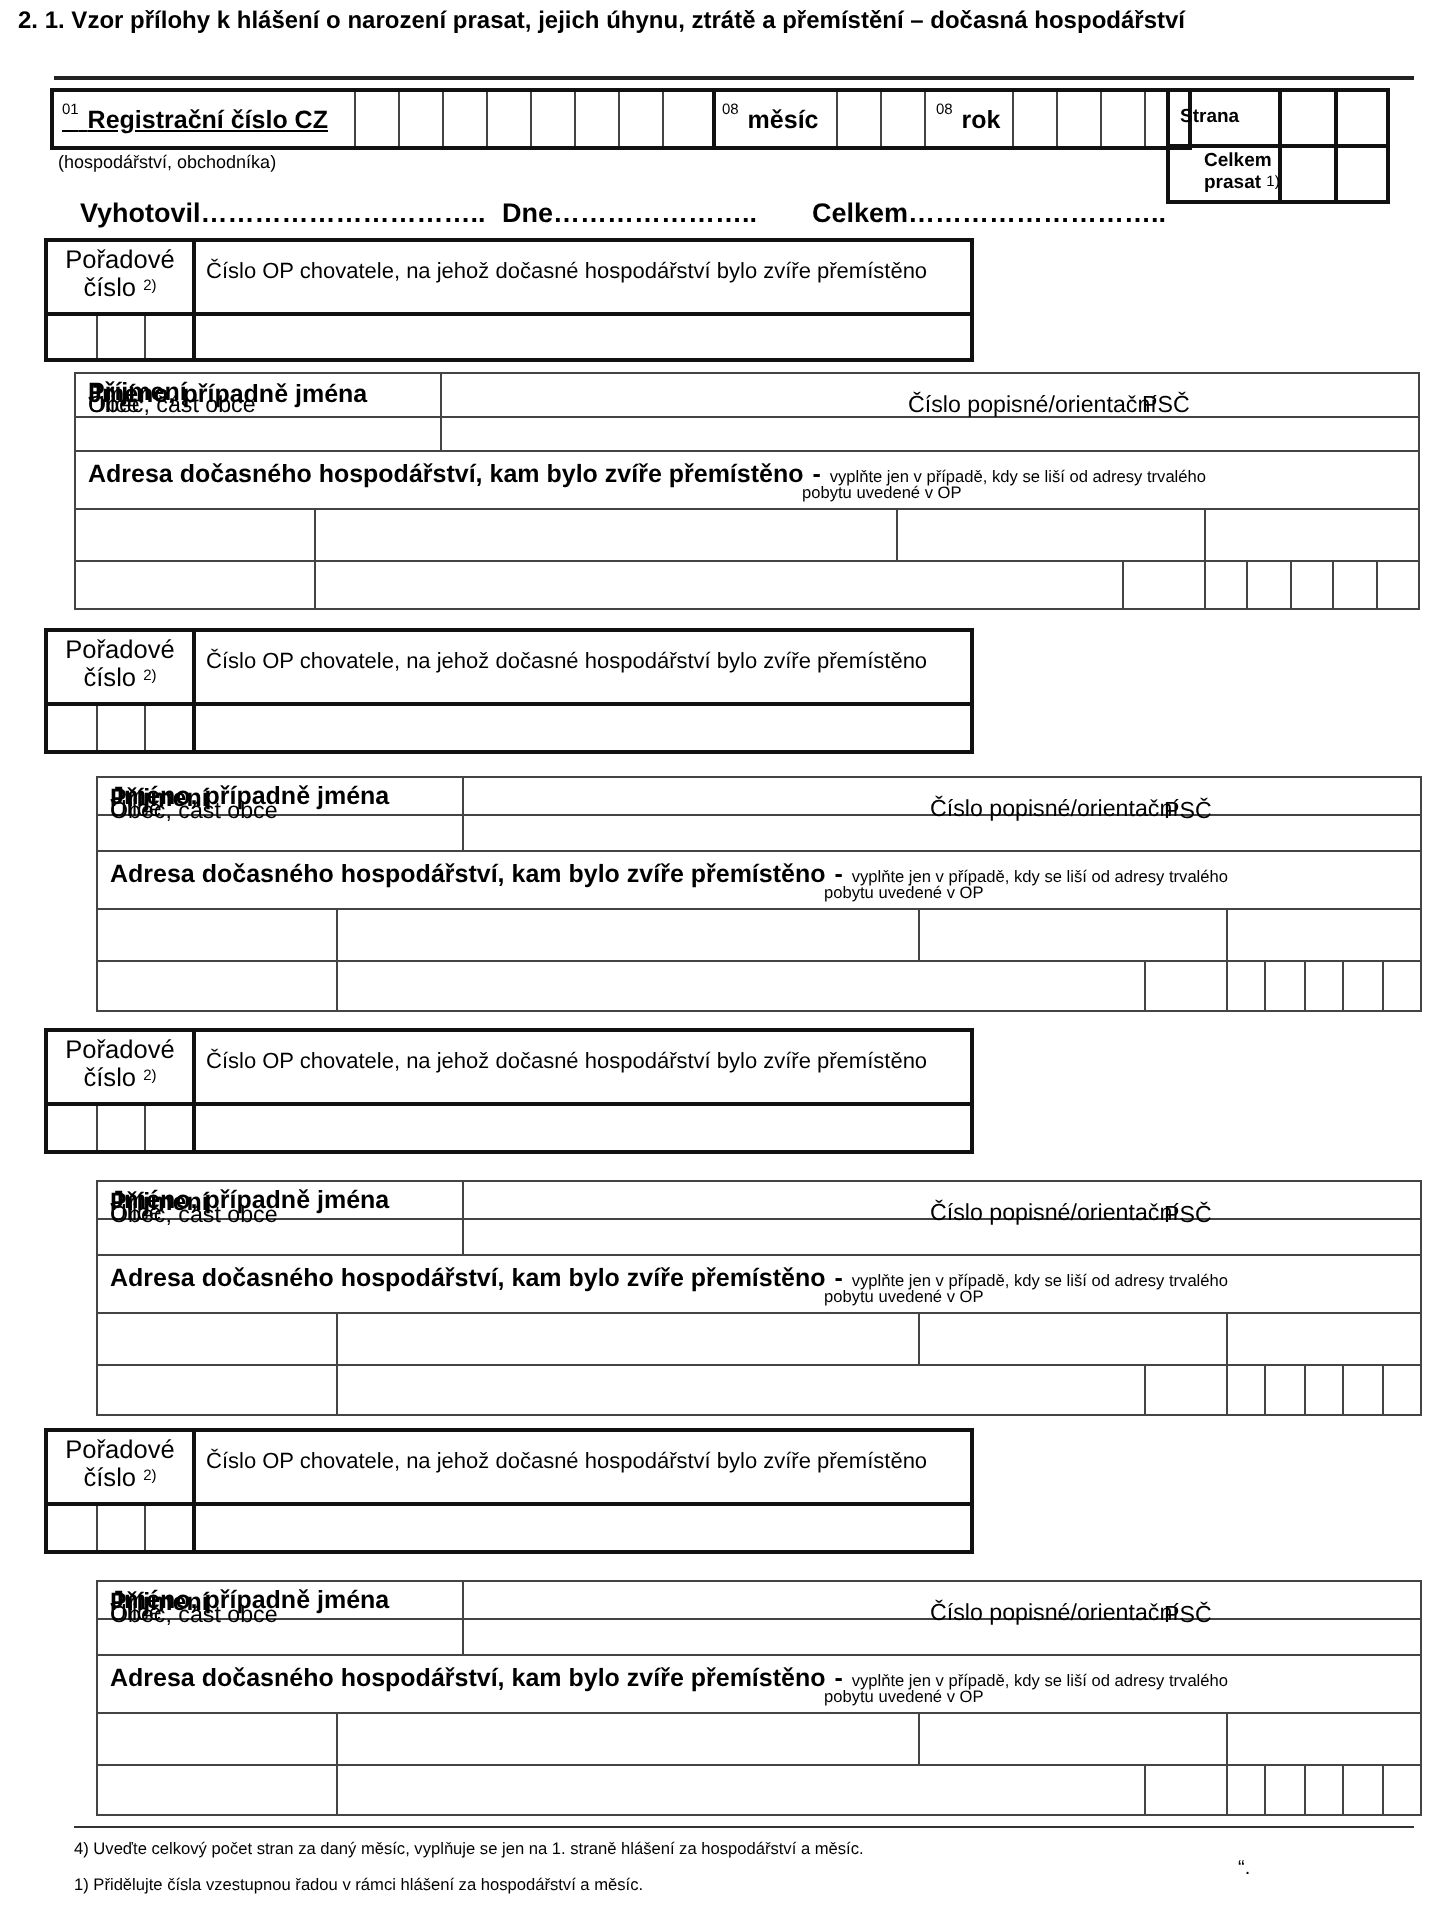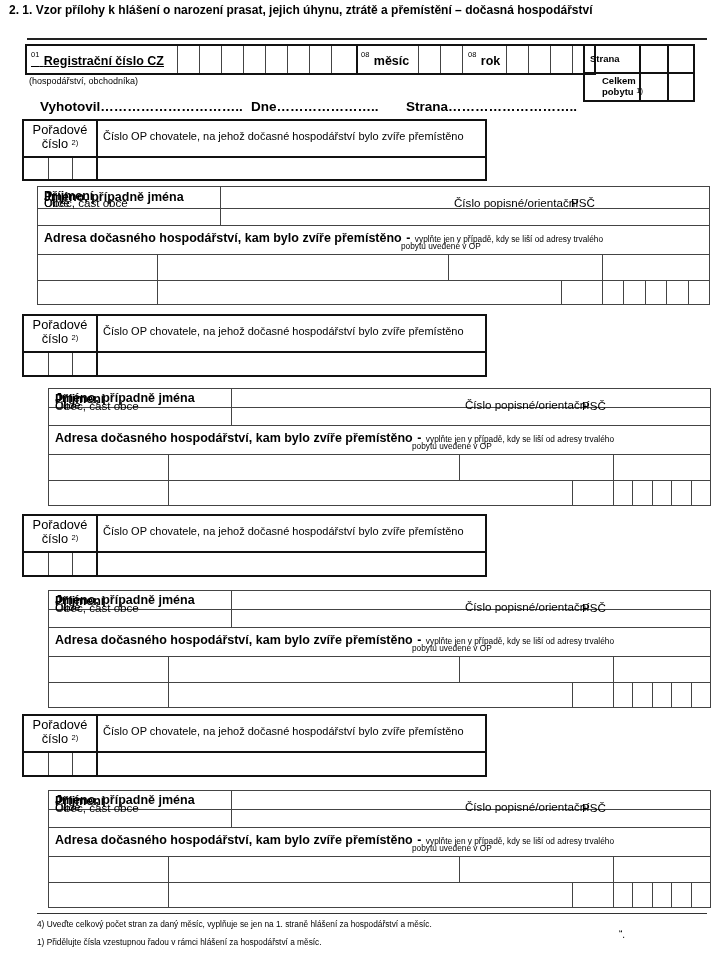--- a/index.html
+++ b/index.html
@@ -65,31 +65,31 @@
   </div>
 <div class="abs lbl-s" style="left:29px; top:76px;">(hospodářství, obchodníka)</div>
 
 <div class="abs thick" style="left:583px; top:44px; width:112px; height:58px;">
   <div class="vl2" style="left:54px; top:0; height:54px;"></div>
   <div class="vl2" style="left:82px; top:0; height:54px;"></div>
   <div class="hl2" style="left:0; top:26px; width:108px;"></div>
   <div class="cell" style="left:5px; top:7px; font-size:9.5px; font-weight:bold;">Strana</div>
   <div class="cell" style="left:5px; top:29px; font-size:9.5px; font-weight:bold; line-height:11px;margin-left:12px;">
     <div>Celkem</div>
-    <div><span>pobytu</span> <span class="sup">1)</span></div>
+    <div><span>prasat</span> <span class="sup">1)</span></div>
   </div>
   <div class="input" style="left:56px; top:0; width:26px; height:26px;"></div>
   <div class="input" style="left:84px; top:0; width:24px; height:26px;"></div>
   <div class="input" style="left:56px; top:28px; width:26px; height:26px;"></div>
   <div class="input" style="left:84px; top:28px; width:24px; height:26px;"></div>
 </div>
 
 <div class="abs sign" style="left:40px; top:99px;">Vyhotovil…………………………..</div>
 <div class="abs sign" style="left:251px; top:99px;">Dne…………………..</div>
-<div class="abs sign" style="left:406px; top:99px;">Strana………………………..</div>
+<div class="abs sign" style="left:406px; top:99px;">Celkem………………………..</div>
 
 <div id="entries">
     <div class="abs thick" style="left: 22px; top: 119px; width: 465px; height: 62px;">
       <div class="vl2" style="left: 72px; top: 0px; height: 100%;"></div>
       <div class="hl2" style="left: 0px; top: 35px; width: 100%;"></div>
       <div class="cell ord-head" style="left: 0px; top: 2px; width: 72px;">
         <div>Pořadové</div>
         <div><span>číslo</span> <span class="sup">2)</span></div>
       </div>
       <div class="cell op-head" style="left: 79px; top: 9px;">Číslo OP chovatele, na jehož dočasné hospodářství bylo zvíře přemístěno</div>

